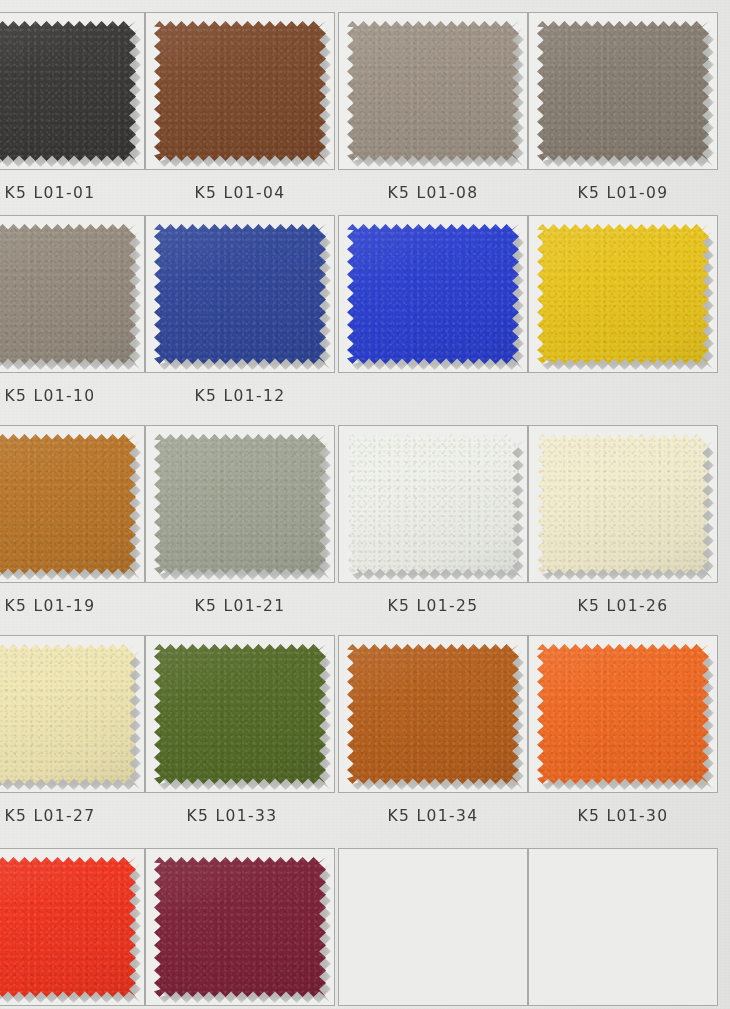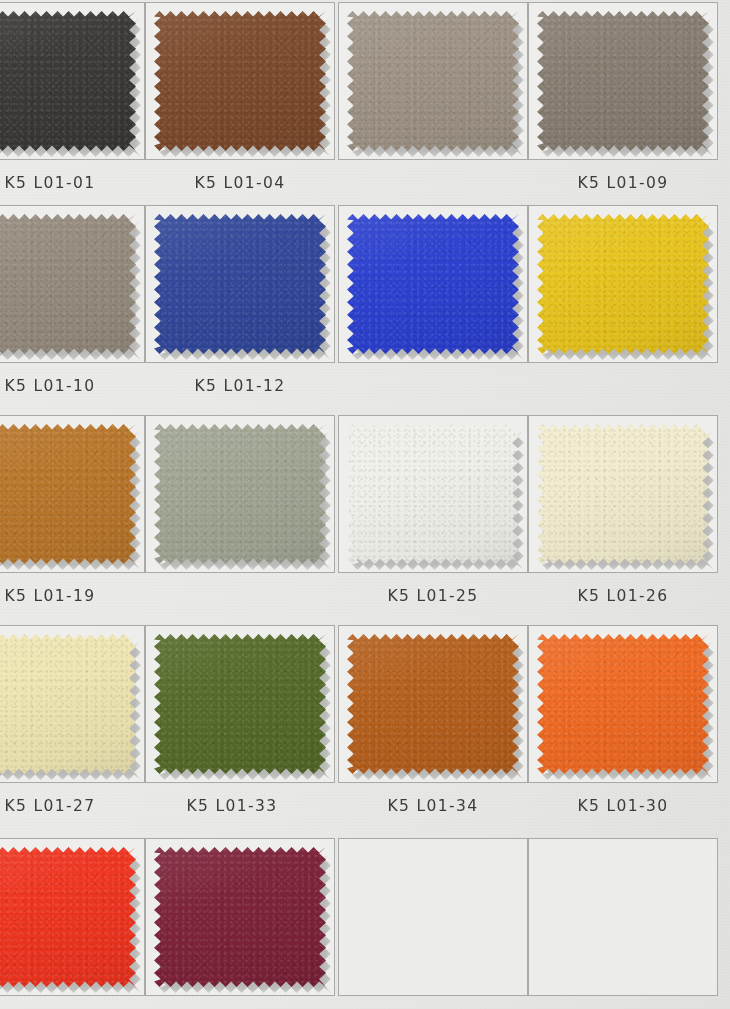--- a/index.html
+++ b/index.html
@@ -30,20 +30,21 @@
     inset: 0;
     opacity: .30;
     background-image:
       repeating-linear-gradient(0deg, rgba(0,0,0,.035) 0 1px, rgba(255,255,255,0) 1px 3px),
       repeating-linear-gradient(90deg, rgba(0,0,0,.025) 0 1px, rgba(255,255,255,0) 1px 4px);
   }
 
   #grid {
     position: absolute;
     inset: 0;
+    margin-top: 10px;
   }
 
   
   .cell {
     position: absolute;
   }
 
   .frame {
     position: absolute;
     left: 0;
@@ -185,20 +186,21 @@
         </div>
       </div>
       <div class="label" style="left: 145px; top: 174px; width: 190px;">K5 L01-04</div>
       <div class="cell" style="left: 338px; top: 2px; width: 190px; height: 158px;">
         <div class="frame"></div>
         <div class="chip-wrap" style="width: 172px; height: 140px;">
           <div class="chip-shadow"></div>
           <div class="chip" style="background: rgb(157, 146, 132);"></div>
         </div>
       </div>
+      <div class="label" style="left: 338px; top: 174px; width: 190px;">K5 L01-08</div>
       <div class="cell" style="left: 528px; top: 2px; width: 190px; height: 158px;">
         <div class="frame"></div>
         <div class="chip-wrap" style="width: 172px; height: 140px;">
           <div class="chip-shadow"></div>
           <div class="chip" style="background: rgb(135, 125, 113);"></div>
         </div>
       </div>
       <div class="label" style="left: 528px; top: 174px; width: 190px;">K5 L01-09</div>
       <div class="cell" style="left: -45px; top: 205px; width: 190px; height: 158px;">
         <div class="frame"></div>
@@ -238,20 +240,21 @@
         </div>
       </div>
       <div class="label" style="left: -45px; top: 587px; width: 190px;">K5 L01-19</div>
       <div class="cell" style="left: 145px; top: 415px; width: 190px; height: 158px;">
         <div class="frame"></div>
         <div class="chip-wrap" style="width: 172px; height: 140px;">
           <div class="chip-shadow"></div>
           <div class="chip" style="background: rgb(160, 165, 147);"></div>
         </div>
       </div>
+      <div class="label" style="left: 145px; top: 587px; width: 190px;">K5 L01-21</div>
       <div class="cell" style="left: 338px; top: 415px; width: 190px; height: 158px;">
         <div class="frame"></div>
         <div class="chip-wrap" style="width: 172px; height: 140px;">
           <div class="chip-shadow"></div>
           <div class="chip" style="background: rgb(238, 240, 233);"></div>
         </div>
       </div>
       <div class="label" style="left: 338px; top: 587px; width: 190px;">K5 L01-25</div>
       <div class="cell" style="left: 528px; top: 415px; width: 190px; height: 158px;">
         <div class="frame"></div>

